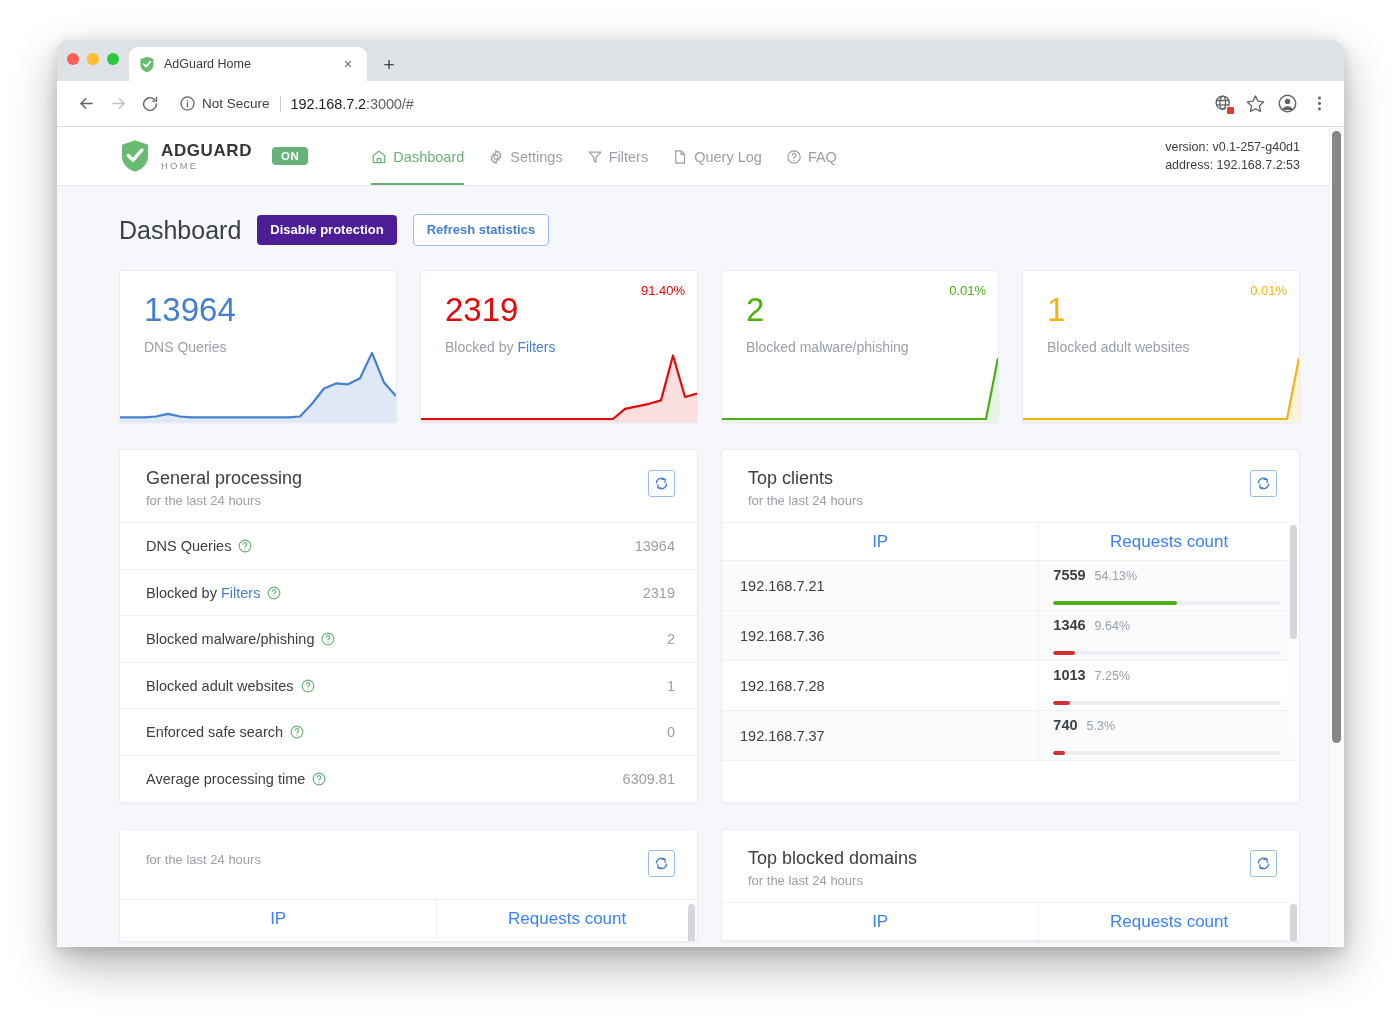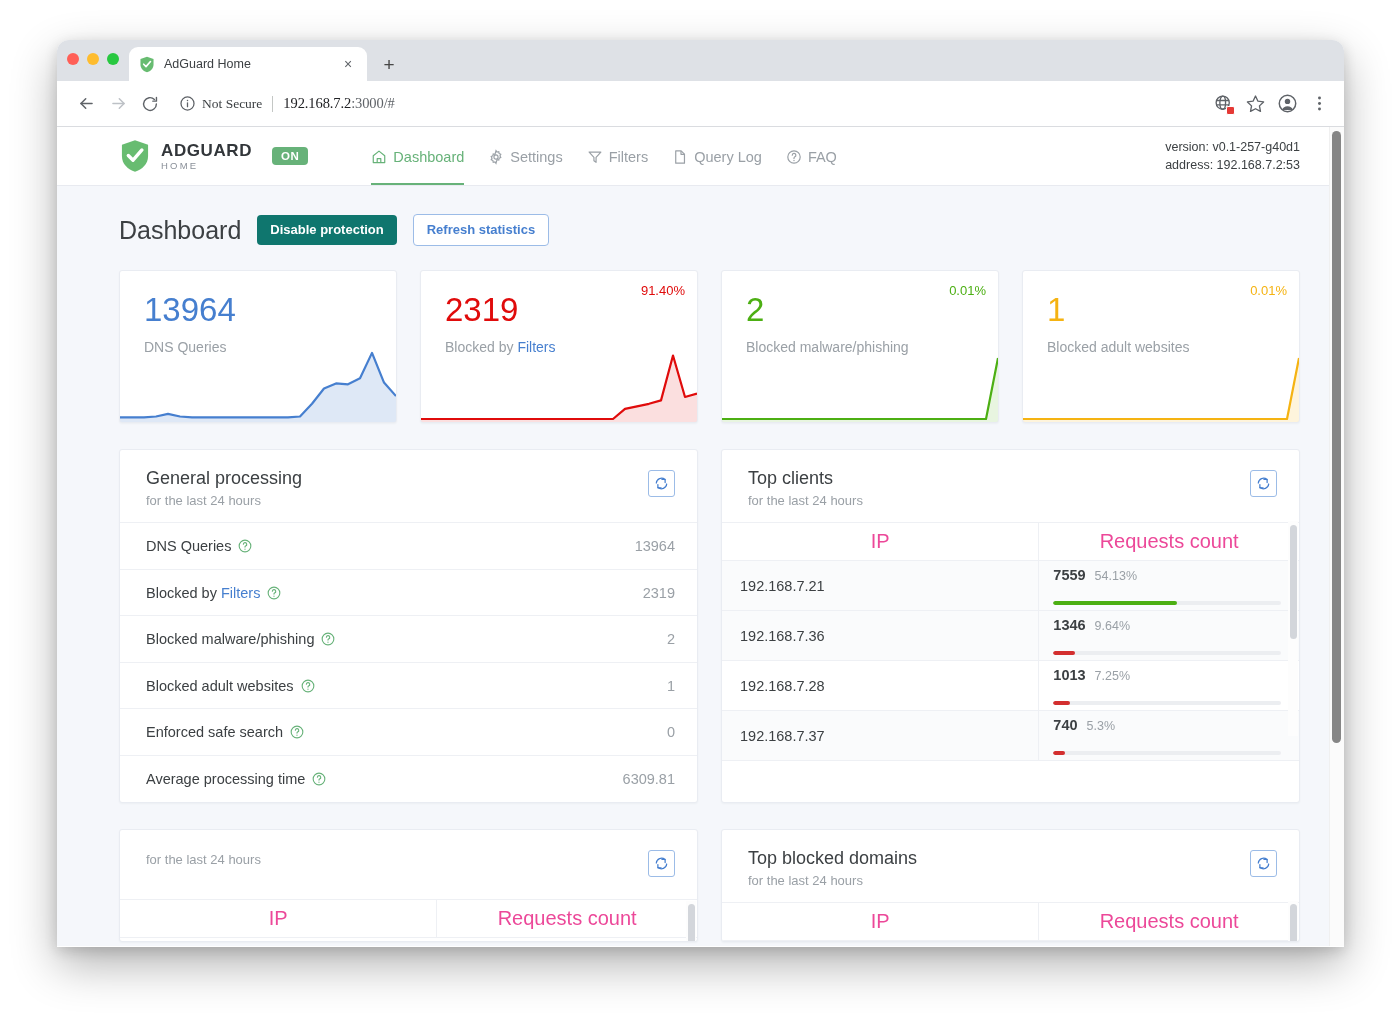--- a/index.html
+++ b/index.html
@@ -82,21 +82,20 @@
     color: #5f6368; flex: 0 0 auto;
   }
   .nav-btn.disabled { color: #bdc1c6; }
   #omnibox {
     flex: 1 1 auto;
     height: 30px;
     display: flex; align-items: center;
     margin-left: 12px;
     gap: 0px;
     font-size: 13.5px;
-    font-family: Liberation Serif, serif;
   }
   #security-icon { width: 17px; height: 17px; color: #5f6368; margin-right: 6px; }
   #security-label { color: #3c4043; font-size: 13.5px; }
   #url-divider {
     width: 1px; height: 16px; background: #c4c7c5;
     margin: 0 10px;
   }
   #url-text { font-size: 14.5px; color: #202124; letter-spacing: -0.1px; }
   #url-text .dim { color: #5f6368; }
   #toolbar-right { display: flex; align-items: center; gap: 2px; }
@@ -189,21 +188,21 @@
   #page-title-row {
     display: flex; align-items: center; gap: 16px;
     margin-bottom: 24px;
   }
   #page-title { font-size: 25px; color: #3c4043; font-weight: 400; }
   .btn {
     font-size: 13px; font-weight: 700;
     padding: 8px 13px; border-radius: 4px;
     line-height: 1.1;
   }
-  #disable-protection-button { background: #0f766e; color: #ffffff; }
+  #disable-protection-button { background: #4c1d95; color: #ffffff; }
   #refresh-statistics-button {
     background: #ffffff; color: #467fcf;
     border: 1px solid #9cbce7;
   }
 
   
   #stat-cards { display: flex; gap: 23px; margin-bottom: 26px; }
   .stat-card {
     flex: 1 1 0;
     height: 153px;
@@ -273,21 +272,21 @@
 
   
   .tbl { width: 100%; }
   .tbl-head {
     display: flex;
     border-bottom: 1px solid #eef0f4;
     height: 38px;
   }
   .tbl-head .th {
     display: flex; align-items: center; justify-content: center;
-    font-size: 20px; color: #ec4899;
+    font-size: 17px; color: #3b82f6;
   }
   .th-ip { flex: 0 0 55%; border-right: 1px solid #eef0f4; }
   .th-req { flex: 1 1 auto; }
   .tbl-row { display: flex; height: 50px; border-bottom: 1px solid #eef0f4; }
   .tbl-row.alt { background: #fafbfc; }
   .td-ip {
     flex: 0 0 55%;
     display: flex; align-items: center; gap: 8px;
     padding-left: 18px;
     font-size: 14.5px; color: #3c4043;

